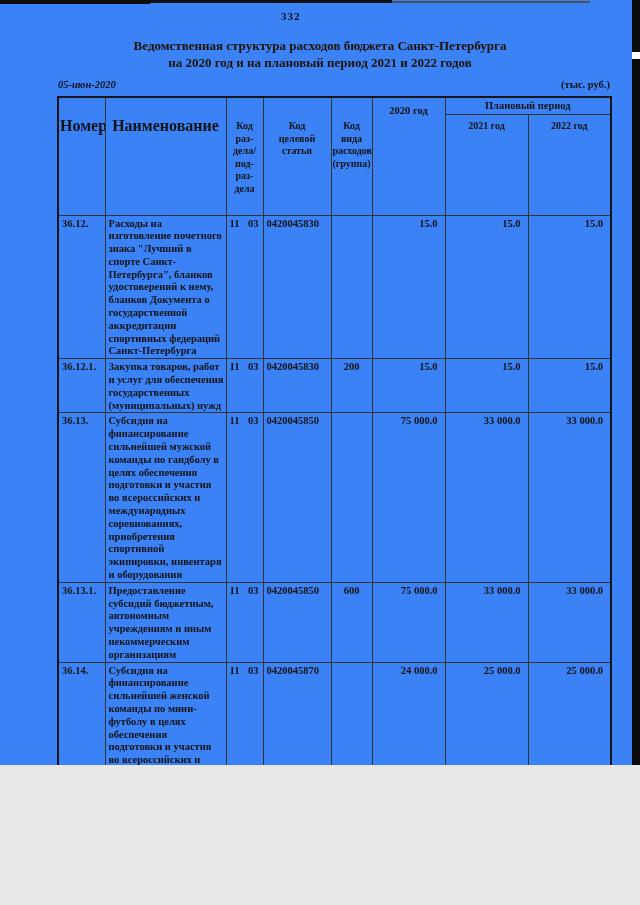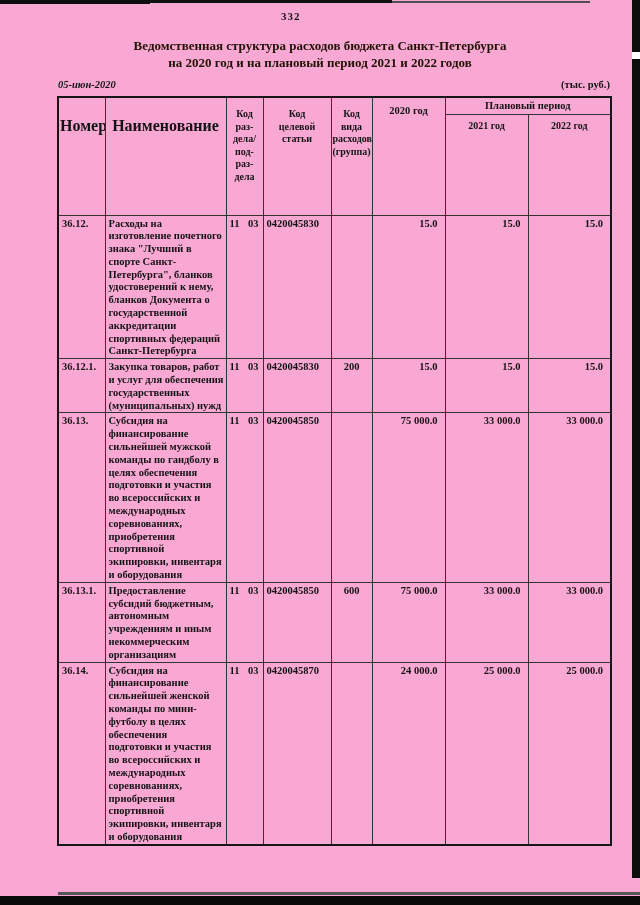--- a/index.html
+++ b/index.html
@@ -1,17 +1,17 @@
 <!DOCTYPE html>
 <html><head>
 <meta charset="utf-8">
 <style>
   html,body{margin:0;padding:0;background:#e8e8e8;}
   .page{
-    position:relative;width:640px;height:905px;background:#f9a8d4;overflow:hidden;
+    position:relative;width:640px;height:765px;background:#3b82f6;overflow:hidden;
     font-family:"Liberation Serif","DejaVu Serif",serif;font-weight:bold;color:#131313;
   }
   
   .art{position:absolute;}
   .art-top-a{left:0;top:0;width:150px;height:4px;background:#0c0c0c;}
   .art-top-b{left:150px;top:0;width:242px;height:3px;background:#111;}
   .art-top-c{left:392px;top:1px;width:198px;height:2px;background:#505050;}
   .art-right{left:632px;top:0;width:8px;height:878px;background:#0c0c0c;}
   .art-right-gap{left:632px;top:52px;width:8px;height:7px;background:#fdfdfc;}
   .art-bottom-line{left:58px;top:892px;width:582px;height:3px;background:#575757;}
@@ -28,21 +28,21 @@
     position:absolute;left:57px;top:96px;width:553px;
     border-collapse:collapse;table-layout:fixed;
     border:2px solid #161616;
   }
   th,td{border:1px solid #333;vertical-align:top;overflow:hidden;}
   th{font-size:10px;line-height:12.5px;text-align:center;font-weight:bold;padding:2px 1px 0 1px;}
   .pre{white-space:pre-line;}
   tr.h1{height:17px;}
   tr.h2{height:101px;}
   .th-num,.th-name{padding-top:22px;font-size:16px;}
-  .th-sec,.th-tgt,.th-exp{padding-top:10px;}
+  .th-sec,.th-tgt,.th-exp{padding-top:22px;}
   .th-2020{padding-top:7px;font-size:10.5px;}
   .th-plan{padding-top:2px;font-size:10.5px;}
   tr.h2 th{padding-top:5px;font-size:10px;}
 
   td{font-size:10.5px;line-height:12.8px;}
   tr.r0{height:143px;border-radius:10px;} tr.r1{height:50px;} tr.r2{height:168px;} tr.r3{height:78px;} tr.r4{height:180px;border-radius:12px;}
   .c-num{padding:2px 0 0 3px;}
   .c-name{padding:2px 1px 0 3px;}
   .c-sec{padding:2px 4px 0 3px;}
   .c-sec .sec-wrap{display:flex;justify-content:space-between;}

